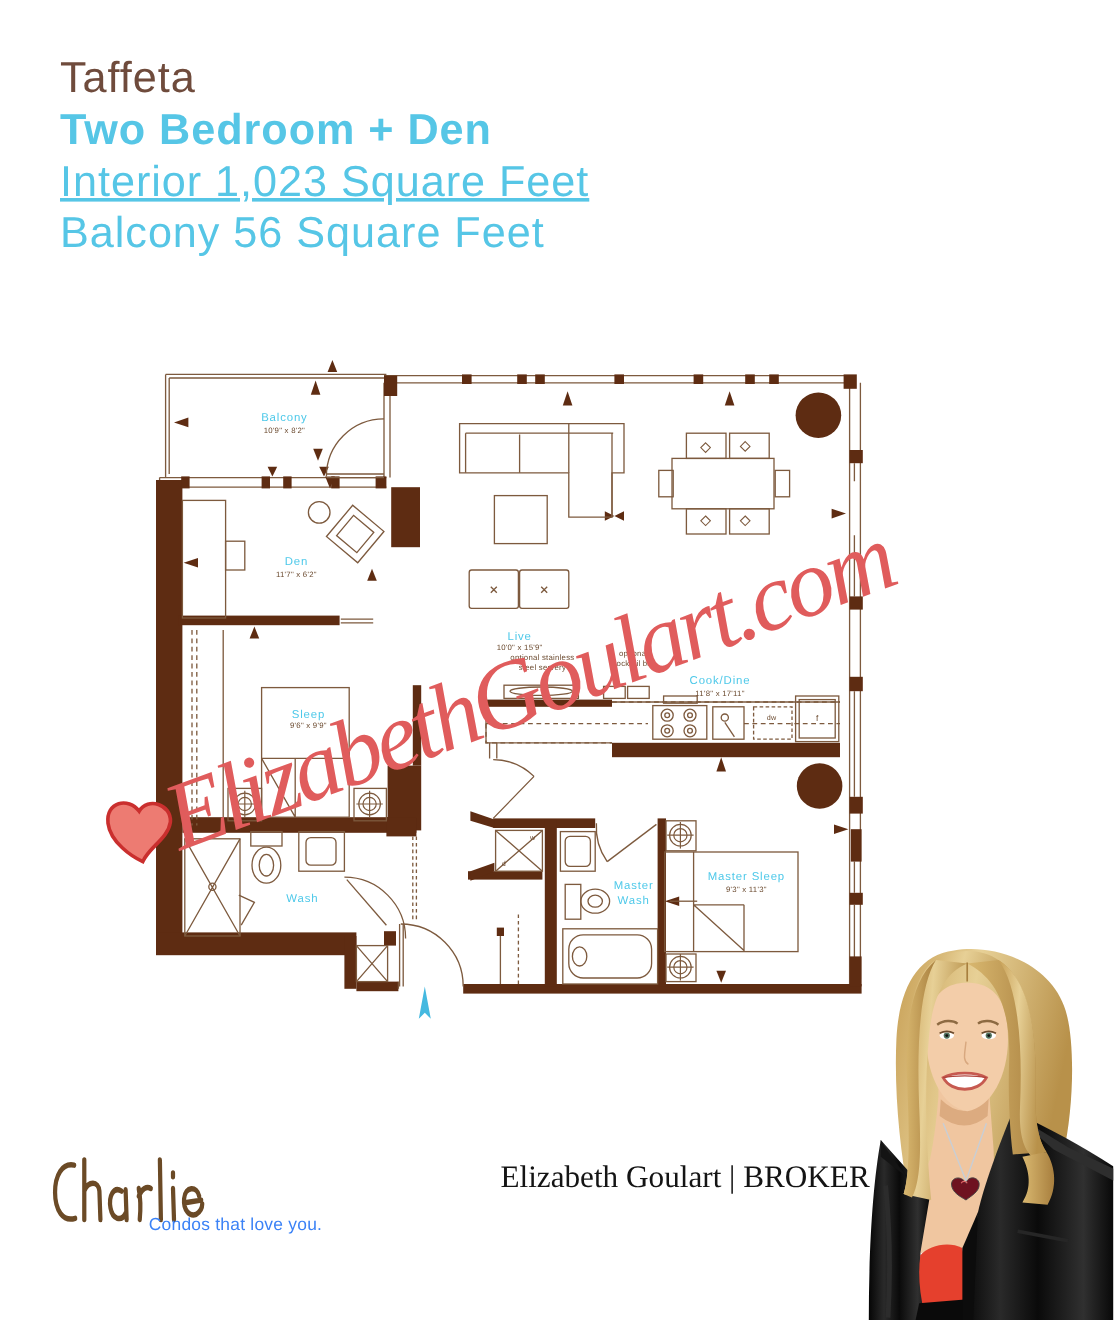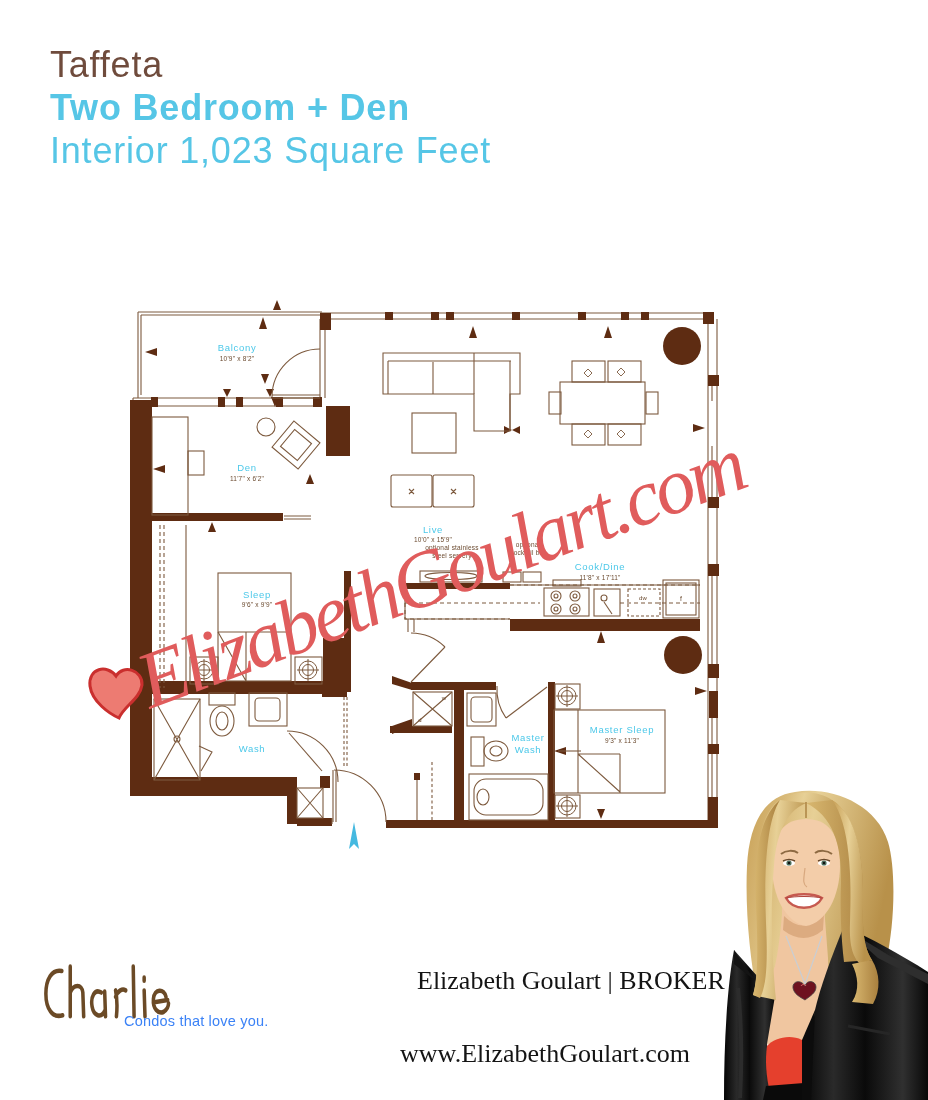--- a/index.html
+++ b/index.html
@@ -5,21 +5,22 @@
 #page{position:relative;width:884px;height:1100px;font-family:"Liberation Sans",sans-serif;}
 .title{position:absolute;left:50px;letter-spacing:0.8px;font-weight:normal;}
 .t1{top:44px;color:#6f4b3c;font-size:36px;}
 .tb{color:#56c6e6;font-size:36px;}
 .serif{font-family:"Liberation Serif",serif;color:#141414;position:absolute;}
 </style></head>
 <body>
 <div id="page">
 <div class="title t1">Taffeta</div>
 <div class="title tb" style="top:87px;font-weight:bold;">Two Bedroom + Den</div>
-<div class="title tb" style="top:130px;">Interior 1,023 Square Feet</div>
+<div class="title tb" style="top:130px;text-decoration:underline;">Interior 1,023 Square Feet</div>
+<div class="title tb" style="top:173px;">Balcony 56 Square Feet</div>
 
 <svg id="plan" width="928" height="1100" viewBox="0 0 928 1100" style="position:absolute;left:0;top:0;" fill="none" stroke-linecap="butt">
 
 <g stroke="#7d5a3e" stroke-width="1.1">
 
   <path d="M138 312 H322 M138 312 V398 M141 315 H320 M141 315 V395"></path>
 
   <path d="M133 398 H322 M133 406 H322 M133 398 V406"></path>
 
   <path d="M320 313 H712 M320 319 H706"></path>
@@ -284,21 +285,20 @@
   <path d="M73 32 C65 28 60 36 62 45 C64 54 73 56 77 49 M77 31 L78 54"></path>
   <path d="M90 30 C92 38 92 46 91 54 M90 36 C93 30 98 28 102 30"></path>
   <path d="M111 8 L112 54"></path>
   <path d="M124 30 L125 54 M124 18 L124 21"></path>
   <path d="M150 36 C148 28 136 28 135 38 C134 47 141 52 147 50 C151 48 153 45 153 42 M136 41 L152 39"></path>
 </g>
 </svg>
 <div style="position:absolute;left:124px;top:1013px;color:#3b82f6;font-size:14.5px;letter-spacing:0.2px;">Condos that love you.</div>
 
 <div class="serif" style="left:397px;top:966px;font-size:26px;margin-left:20px;">Elizabeth Goulart | BROKER</div>
-<div class="serif" style="left:400px;top:1039px;font-size:26px;">www.ElizabethGoulart.com</div>
 
 <svg width="210" height="312" viewBox="0 0 210 312" style="position:absolute;left:718px;top:788px;">
 <defs>
 <linearGradient id="hairg" x1="0" y1="0" x2="1" y2="0.3">
  <stop offset="0" stop-color="#c79f55"></stop>
           <stop offset="0.45" stop-color="#e7d096"></stop>
           <stop offset="1" stop-color="#b8914a"></stop>
 </linearGradient>
 <linearGradient id="hairg2" x1="0" y1="0" x2="1" y2="0">
  <stop offset="0" stop-color="#d9b870"></stop>

